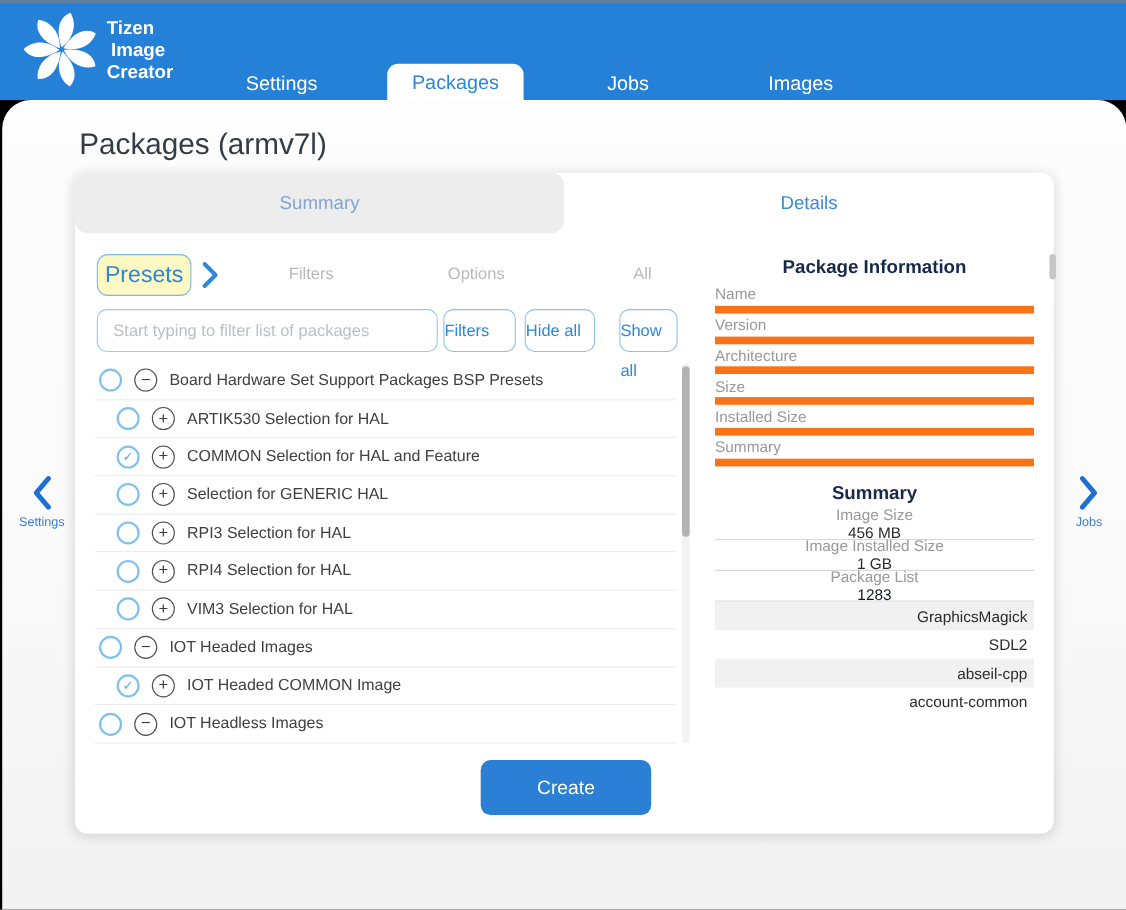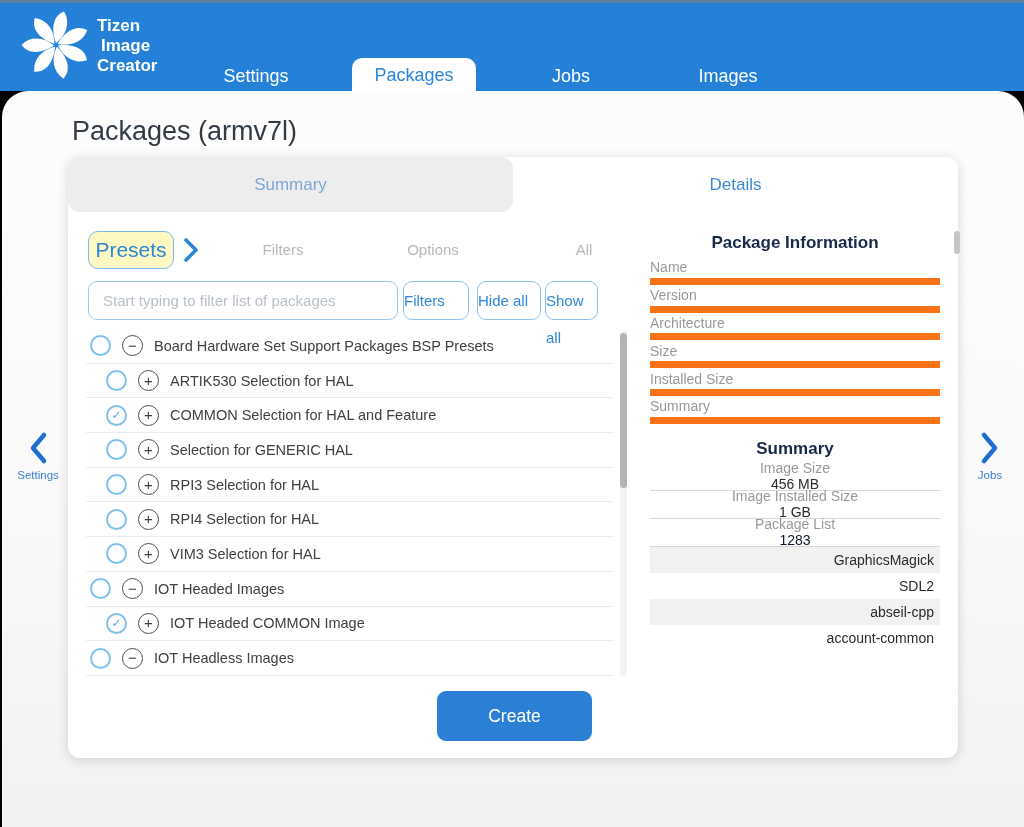--- a/index.html
+++ b/index.html
@@ -40,21 +40,21 @@
   .mode-chevron { position:absolute; left:114px; top:80px; width:18px; height:26px; }
   .mode-label { position:absolute; top:74px; height:38px; line-height:38px; transform:translateX(-50%);
                 color:#b9b9b9; font-size:15px; cursor:pointer; white-space:nowrap; }
   .mode-pos-1 { left:215px; } .mode-pos-2 { left:365px; } .mode-pos-3 { left:516px; }
   .search-input { position:absolute; left:20px; top:124px; width:310px; height:39px;
                   border:1px solid #9cc7ef; border-radius:9px; padding:0 14px; font-size:15px;
                   color:#444; outline:none; font-family:inherit; background:#fff; }
   .search-input::placeholder { color:#b9c0c8; }
   .fbtn { position:absolute; top:124px; height:39px; background:#fff; border:1px solid #8fc0ec;
           border-radius:9px; color:#2e86d9; font-size:15px; text-align:left; line-height:37px; cursor:pointer; }
-  .fbtn-0 { left:335px; width:66px; } .fbtn-1 { left:409px; width:64px; } .fbtn-2 { left:477px; width:53px; }
+  .fbtn-0 { left:335px; width:66px; } .fbtn-1 { left:409px; width:64px; } .fbtn-2 { left:495px; width:53px; }
   
   .tree { position:absolute; left:18px; top:172px; width:528px; }
   .tree-row { height:34.7px; display:flex; align-items:center; gap:11px; border-bottom:1px solid #ebebeb;
               padding-left:4px; cursor:default; }
   .tree-row.indent { padding-left:20px; }
   .circle { width:21px; height:21px; border-radius:50%; flex:0 0 auto; cursor:pointer;
             display:flex; align-items:center; justify-content:center; }
   .radio { border:2px solid #7fc1ee; }
   .check { border:2px solid #7fc1ee; color:#5ea9e2; font-size:12px; font-weight:bold; }
   .expander { border:1.5px solid #4c4c4c; color:#3c3c3c; font-size:15px; line-height:1; padding-bottom:1px; }

